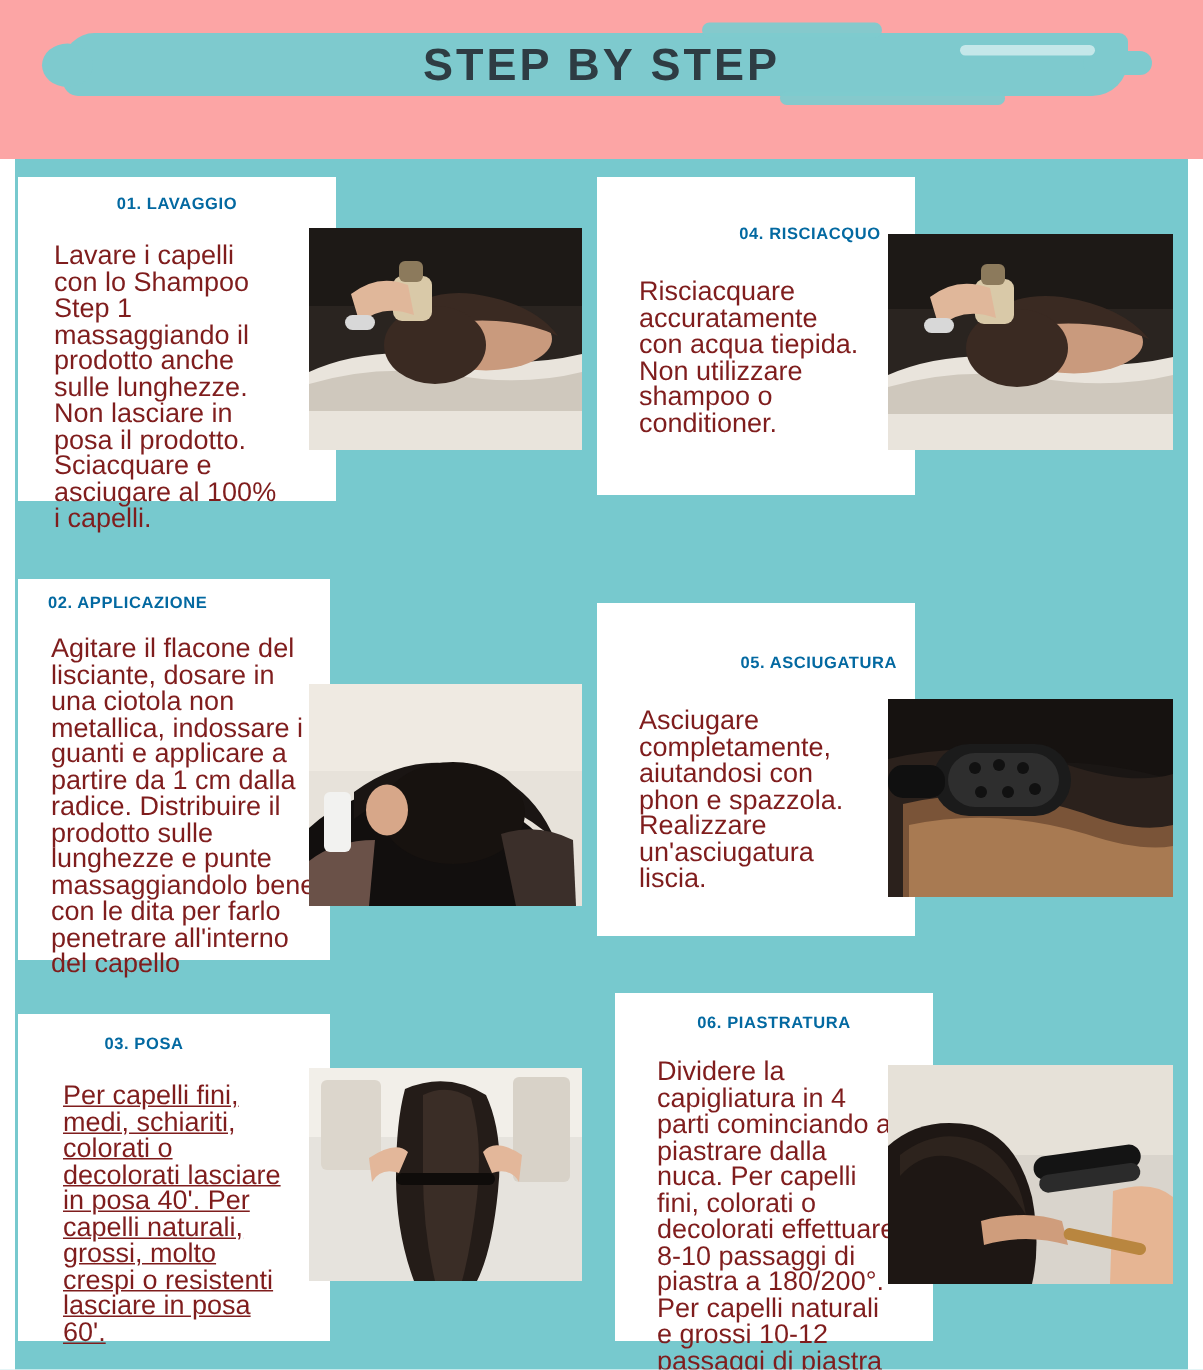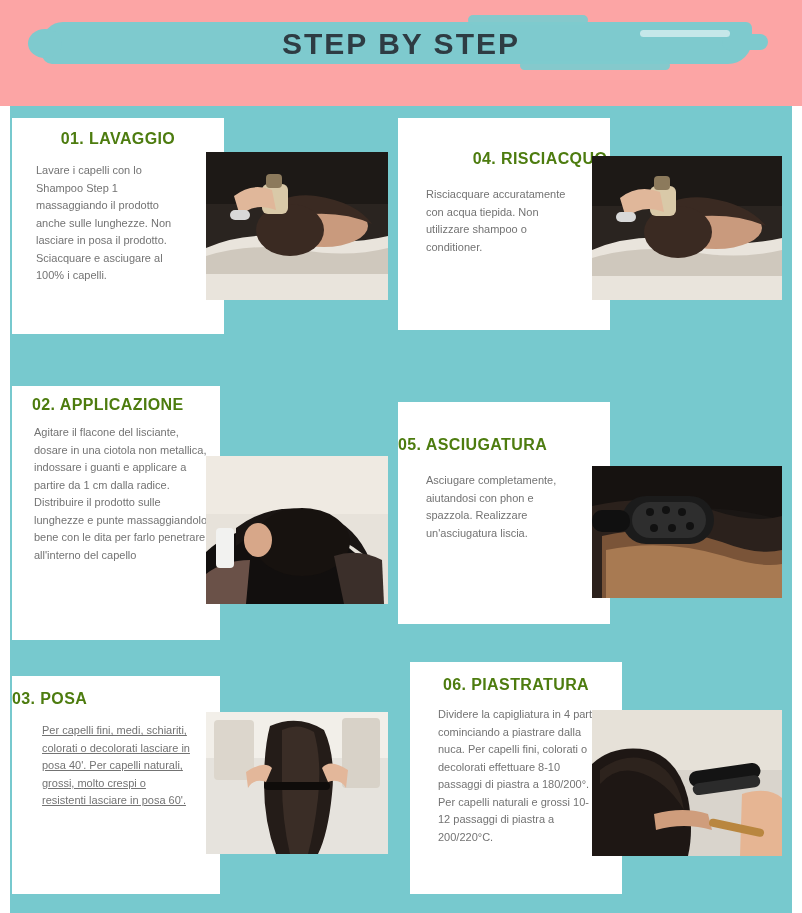--- a/index.html
+++ b/index.html
@@ -127,56 +127,56 @@
     background: #77c9ce;
   }
 
   
   .card {
     position: absolute;
     background: #ffffff;
     box-sizing: border-box;
   }
   .card-title {
-    font-size: 16px;
+    font-size: 11px;
     font-weight: bold;
-    color: #4d7c0f;
+    color: #0369a1;
     letter-spacing: .4px;
   }
   .card-body {
-    font-size: 11px;
+    font-size: 18px;
     line-height: 17.5px;
-    color: #737373;
+    color: #7f1d1d;
   }
   .photo {
     position: absolute;
     overflow: hidden;
     background: #cfcfcf;
   }
   .photo svg { display: block; }
 
   
   #card1 { left: 12px;  top: 118px; width: 212px; height: 216px; }
   #card1 .card-title { position:absolute; left:0; top:12px; width:212px; text-align:center; }
   #card1 .card-body  { position:absolute; left:24px; top:44px; width:150px; }
 
   #card2 { left: 12px;  top: 386px; width: 208px; height: 254px; }
   #card2 .card-title { position:absolute; left:20px; top:10px; }
   #card2 .card-body  { position:absolute; left:22px; top:38px; width:178px; }
 
   #card3 { left: 12px;  top: 676px; width: 208px; height: 218px; }
-  #card3 .card-title { position:absolute; left:0; top:14px; width:168px; }
+  #card3 .card-title { position:absolute; left:0; top:14px; width:168px; text-align:center; }
   #card3 .card-body  { position:absolute; left:30px; top:46px; width:150px;text-decoration:underline; }
 
   #card4 { left: 398px; top: 118px; width: 212px; height: 212px; }
   #card4 .card-title { position:absolute; left:0; top:32px; width:212px; text-align:center;padding-left:36px; }
   #card4 .card-body  { position:absolute; left:28px; top:68px; width:148px; }
 
   #card5 { left: 398px; top: 402px; width: 212px; height: 222px; }
-  #card5 .card-title { position:absolute; left:0; top:34px; width:200px; text-align:left; }
+  #card5 .card-title { position:absolute; left:0; top:34px; width:200px; text-align:right; }
   #card5 .card-body  { position:absolute; left:28px; top:70px; width:150px; }
 
   #card6 { left: 398px; top: 662px; width: 212px; height: 232px; margin-left: 12px; }
   #card6 .card-title { position:absolute; left:0; top:14px; width:212px; text-align:center; }
   #card6 .card-body  { position:absolute; left:28px; top:44px; width:160px; }
 
   
   #photo1 { left: 206px; top: 152px; width: 182px; height: 148px; }
   #photo2 { left: 206px; top: 456px; width: 182px; height: 148px; }
   #photo3 { left: 206px; top: 712px; width: 182px; height: 142px; }

